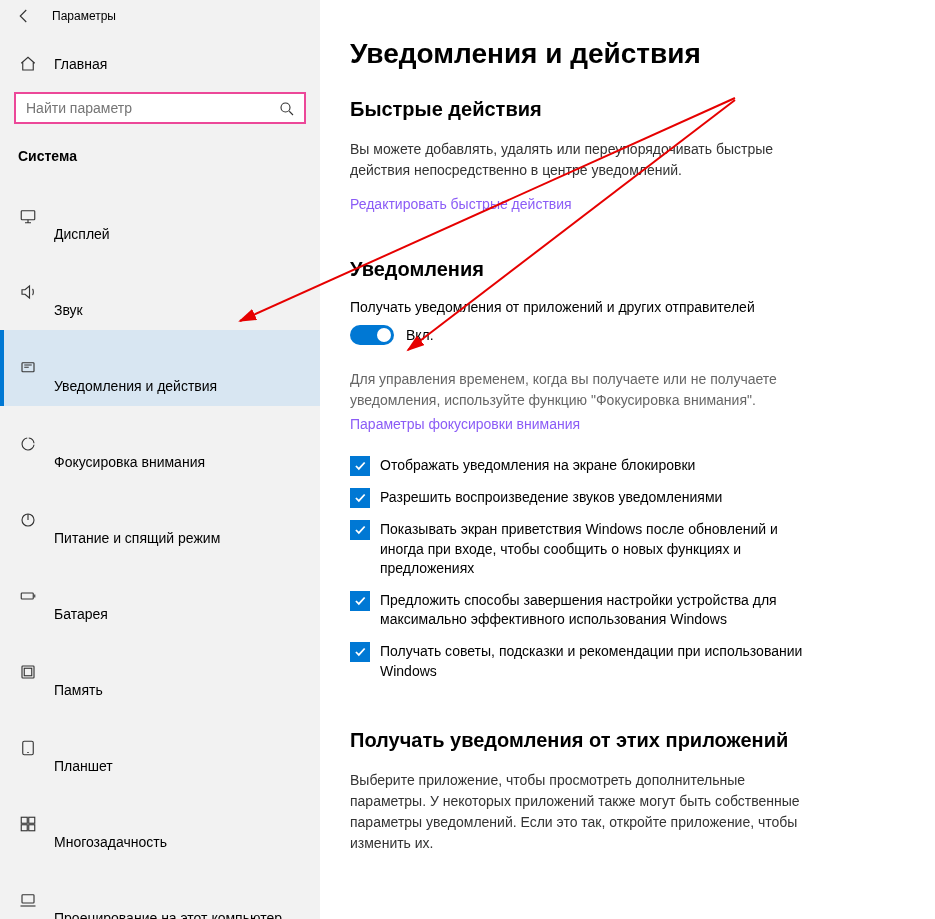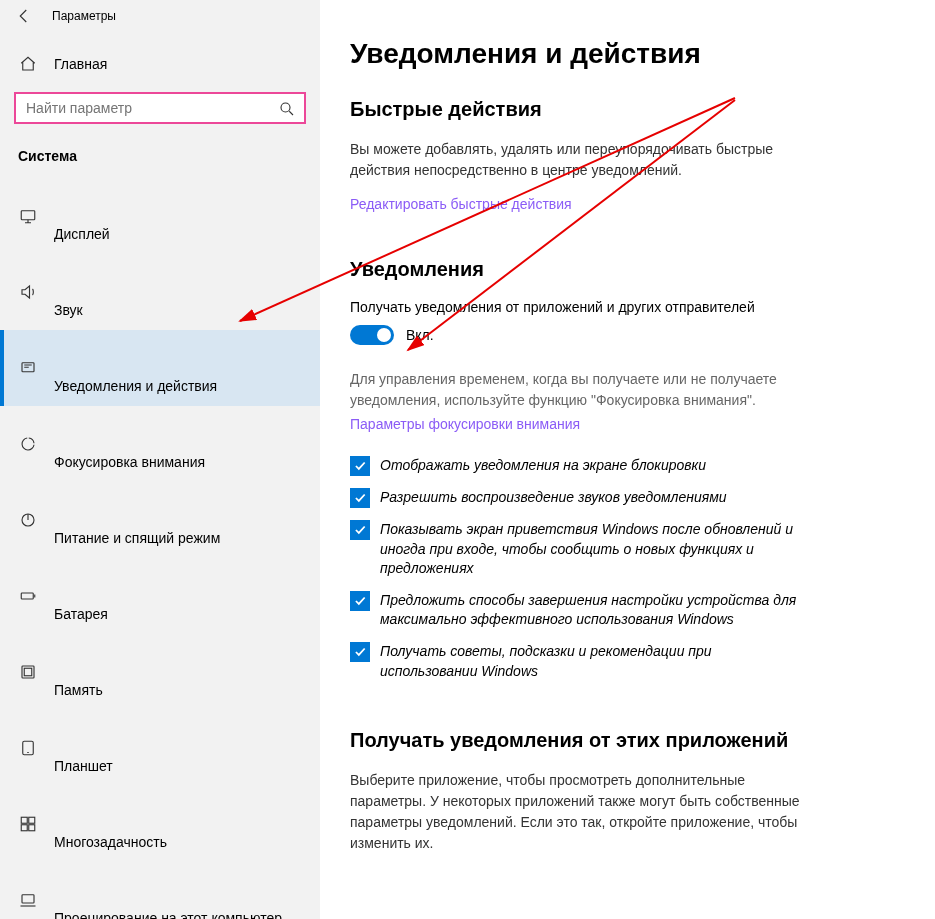--- a/index.html
+++ b/index.html
@@ -26,21 +26,21 @@
 .page-title { font-size: 28px; font-weight: 600; margin-bottom: 28px; }
 .section-h { font-size: 20px; font-weight: 600; margin-bottom: 18px; }
 .desc { font-size: 14px; color: #333; margin-bottom: 14px; line-height: 1.5; max-width: 460px; }
 .desc.gray { color: #666; margin-bottom: 4px; margin-top: 20px; }
 .link { color: #8b5cf6; font-size: 14px; cursor: pointer; margin-bottom: 30px; display: inline-block; }
 .toggle-label { font-size: 14px; margin-bottom: 10px; }
 .toggle-row { display: flex; align-items: center; margin-bottom: 24px; }
 .toggle { width: 44px; height: 20px; border-radius: 10px; background: #0078d4; position: relative; cursor: pointer; margin-right: 12px; }
 .toggle::after { content: ''; position: absolute; right: 3px; top: 3px; width: 14px; height: 14px; border-radius: 50%; background: #fff; }
 .toggle-state { font-size: 14px; }
-.checkbox-row { display: flex; align-items: flex-start; margin-bottom: 12px; max-width: 460px; font-style: italic; }
+.checkbox-row { display: flex; align-items: flex-start; margin-bottom: 12px; max-width: 460px; }
 .cb { width: 20px; height: 20px; background: #0078d4; margin-right: 10px; display: flex; align-items: center; justify-content: center; flex-shrink: 0; cursor: pointer; }
 .cb svg { width: 14px; height: 14px; }
 .cb-label { font-size: 14px; line-height: 1.4; }
 .section-gap { height: 36px; }
 .annotation-layer { position: absolute; top: 0; left: 0; pointer-events: none; }
 svg.ico { width: 18px; height: 18px; stroke: #333; fill: none; stroke-width: 1.5; }
 </style>
 </head>
 <body>
 

